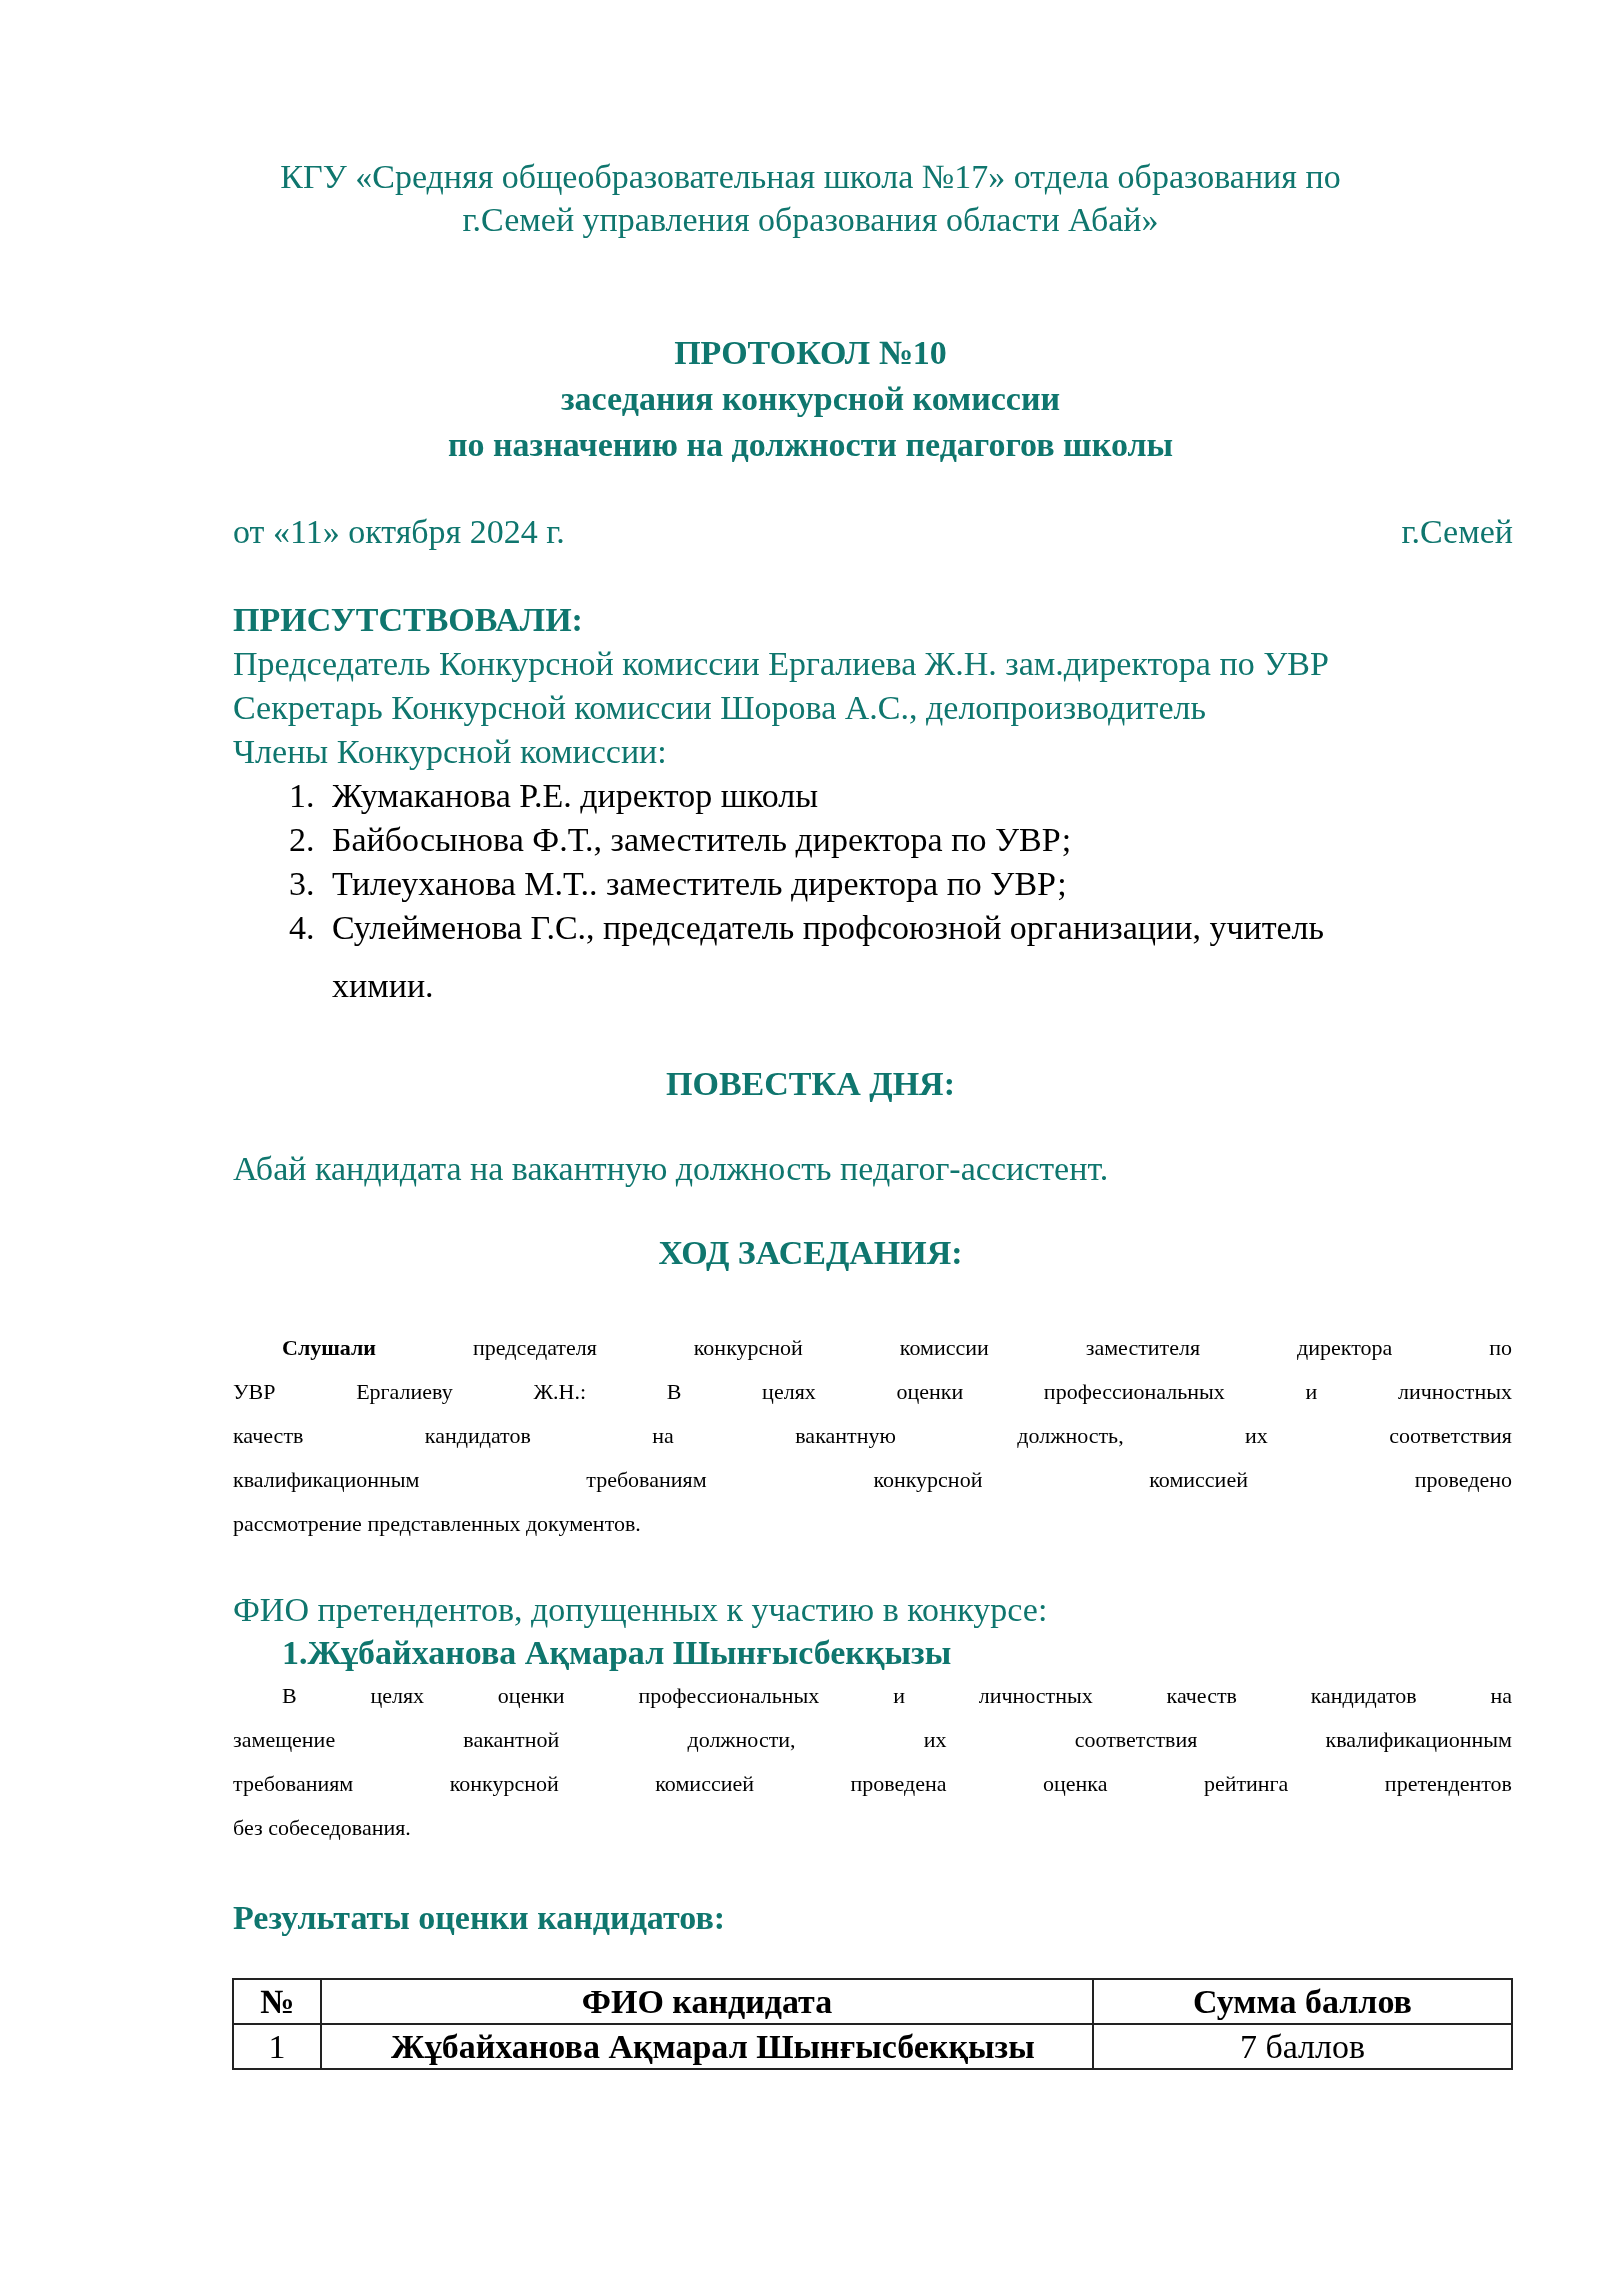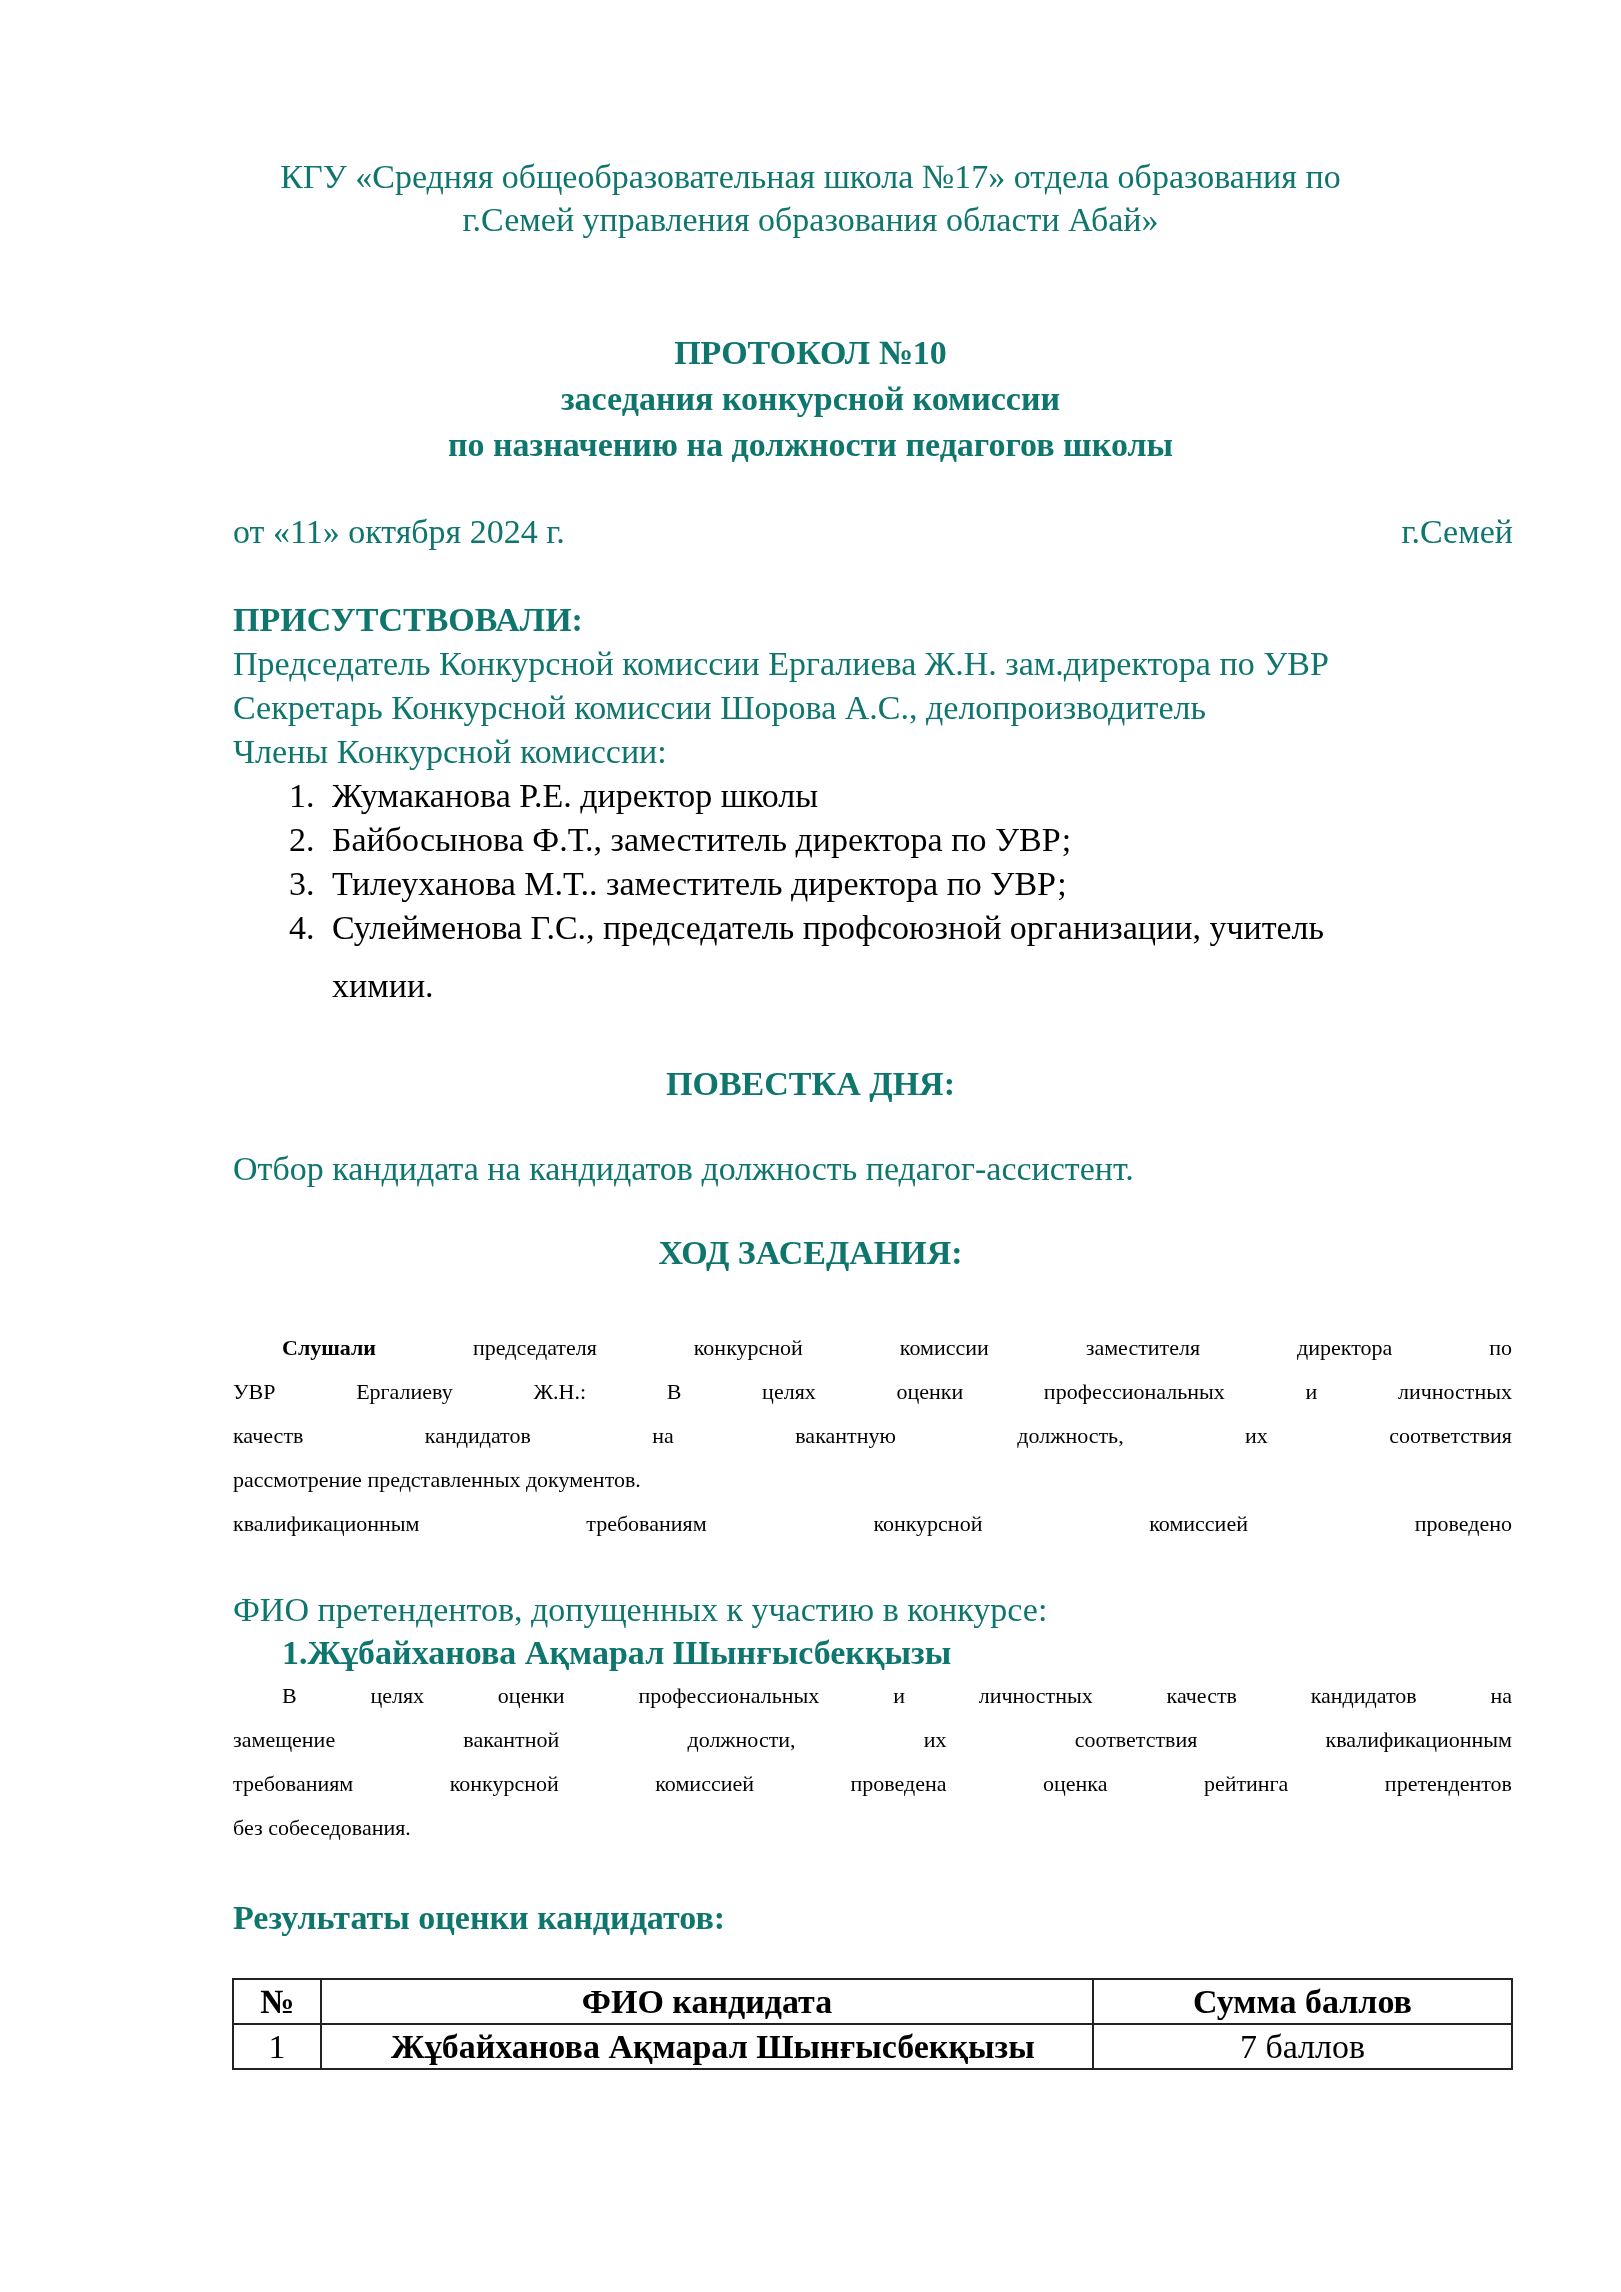--- a/index.html
+++ b/index.html
@@ -131,30 +131,30 @@
       <span>Тилеуханова М.Т.. заместитель директора по УВР;</span>
     </div>
     <div class="member tall">
       <span class="num">4.</span>
       <span>Сулейменова Г.С., председатель профсоюзной организации, учитель</span>
       <span class="cont">химии.</span>
     </div>
   </div>
 
   <div class="text center bold" style="top:1062px;">ПОВЕСТКА ДНЯ:</div>
-  <div class="text" style="top:1147px; left:233px;">Отбор кандидата на кандидатов должность педагог-ассистент.</div>
+  <div class="text" style="top:1147px; left:233px;">Абай кандидата на вакантную должность педагог-ассистент.</div>
 
   <div class="text center bold" style="top:1231px;">ХОД ЗАСЕДАНИЯ:</div>
 
   <div class="justify-block" style="top:1326px;">
     <span class="jline indent"><b>Слушали</b><span> председателя конкурсной комиссии заместителя директора по</span></span>
     <span class="jline">УВР Ергалиеву Ж.Н.: В целях оценки профессиональных и личностных</span>
     <span class="jline">качеств кандидатов на вакантную должность, их соответствия</span>
+    <span class="jline">квалификационным требованиям конкурсной комиссией проведено</span>
     <span class="jline last">рассмотрение представленных документов.</span>
-    <span class="jline">квалификационным требованиям конкурсной комиссией проведено</span>
   </div>
 
   <div class="text" style="top:1588px; left:233px;">ФИО претендентов, допущенных к участию в конкурсе:</div>
   <div class="text bold" style="top:1631px; left:282px;">1.Жұбайханова Ақмарал Шынғысбекқызы</div>
 
   <div class="justify-block" style="top:1674px;">
     <span class="jline indent">В целях оценки профессиональных и личностных качеств кандидатов на</span>
     <span class="jline">замещение вакантной должности, их соответствия квалификационным</span>
     <span class="jline">требованиям конкурсной комиссией проведена оценка рейтинга претендентов</span>
     <span class="jline last">без собеседования.</span>

